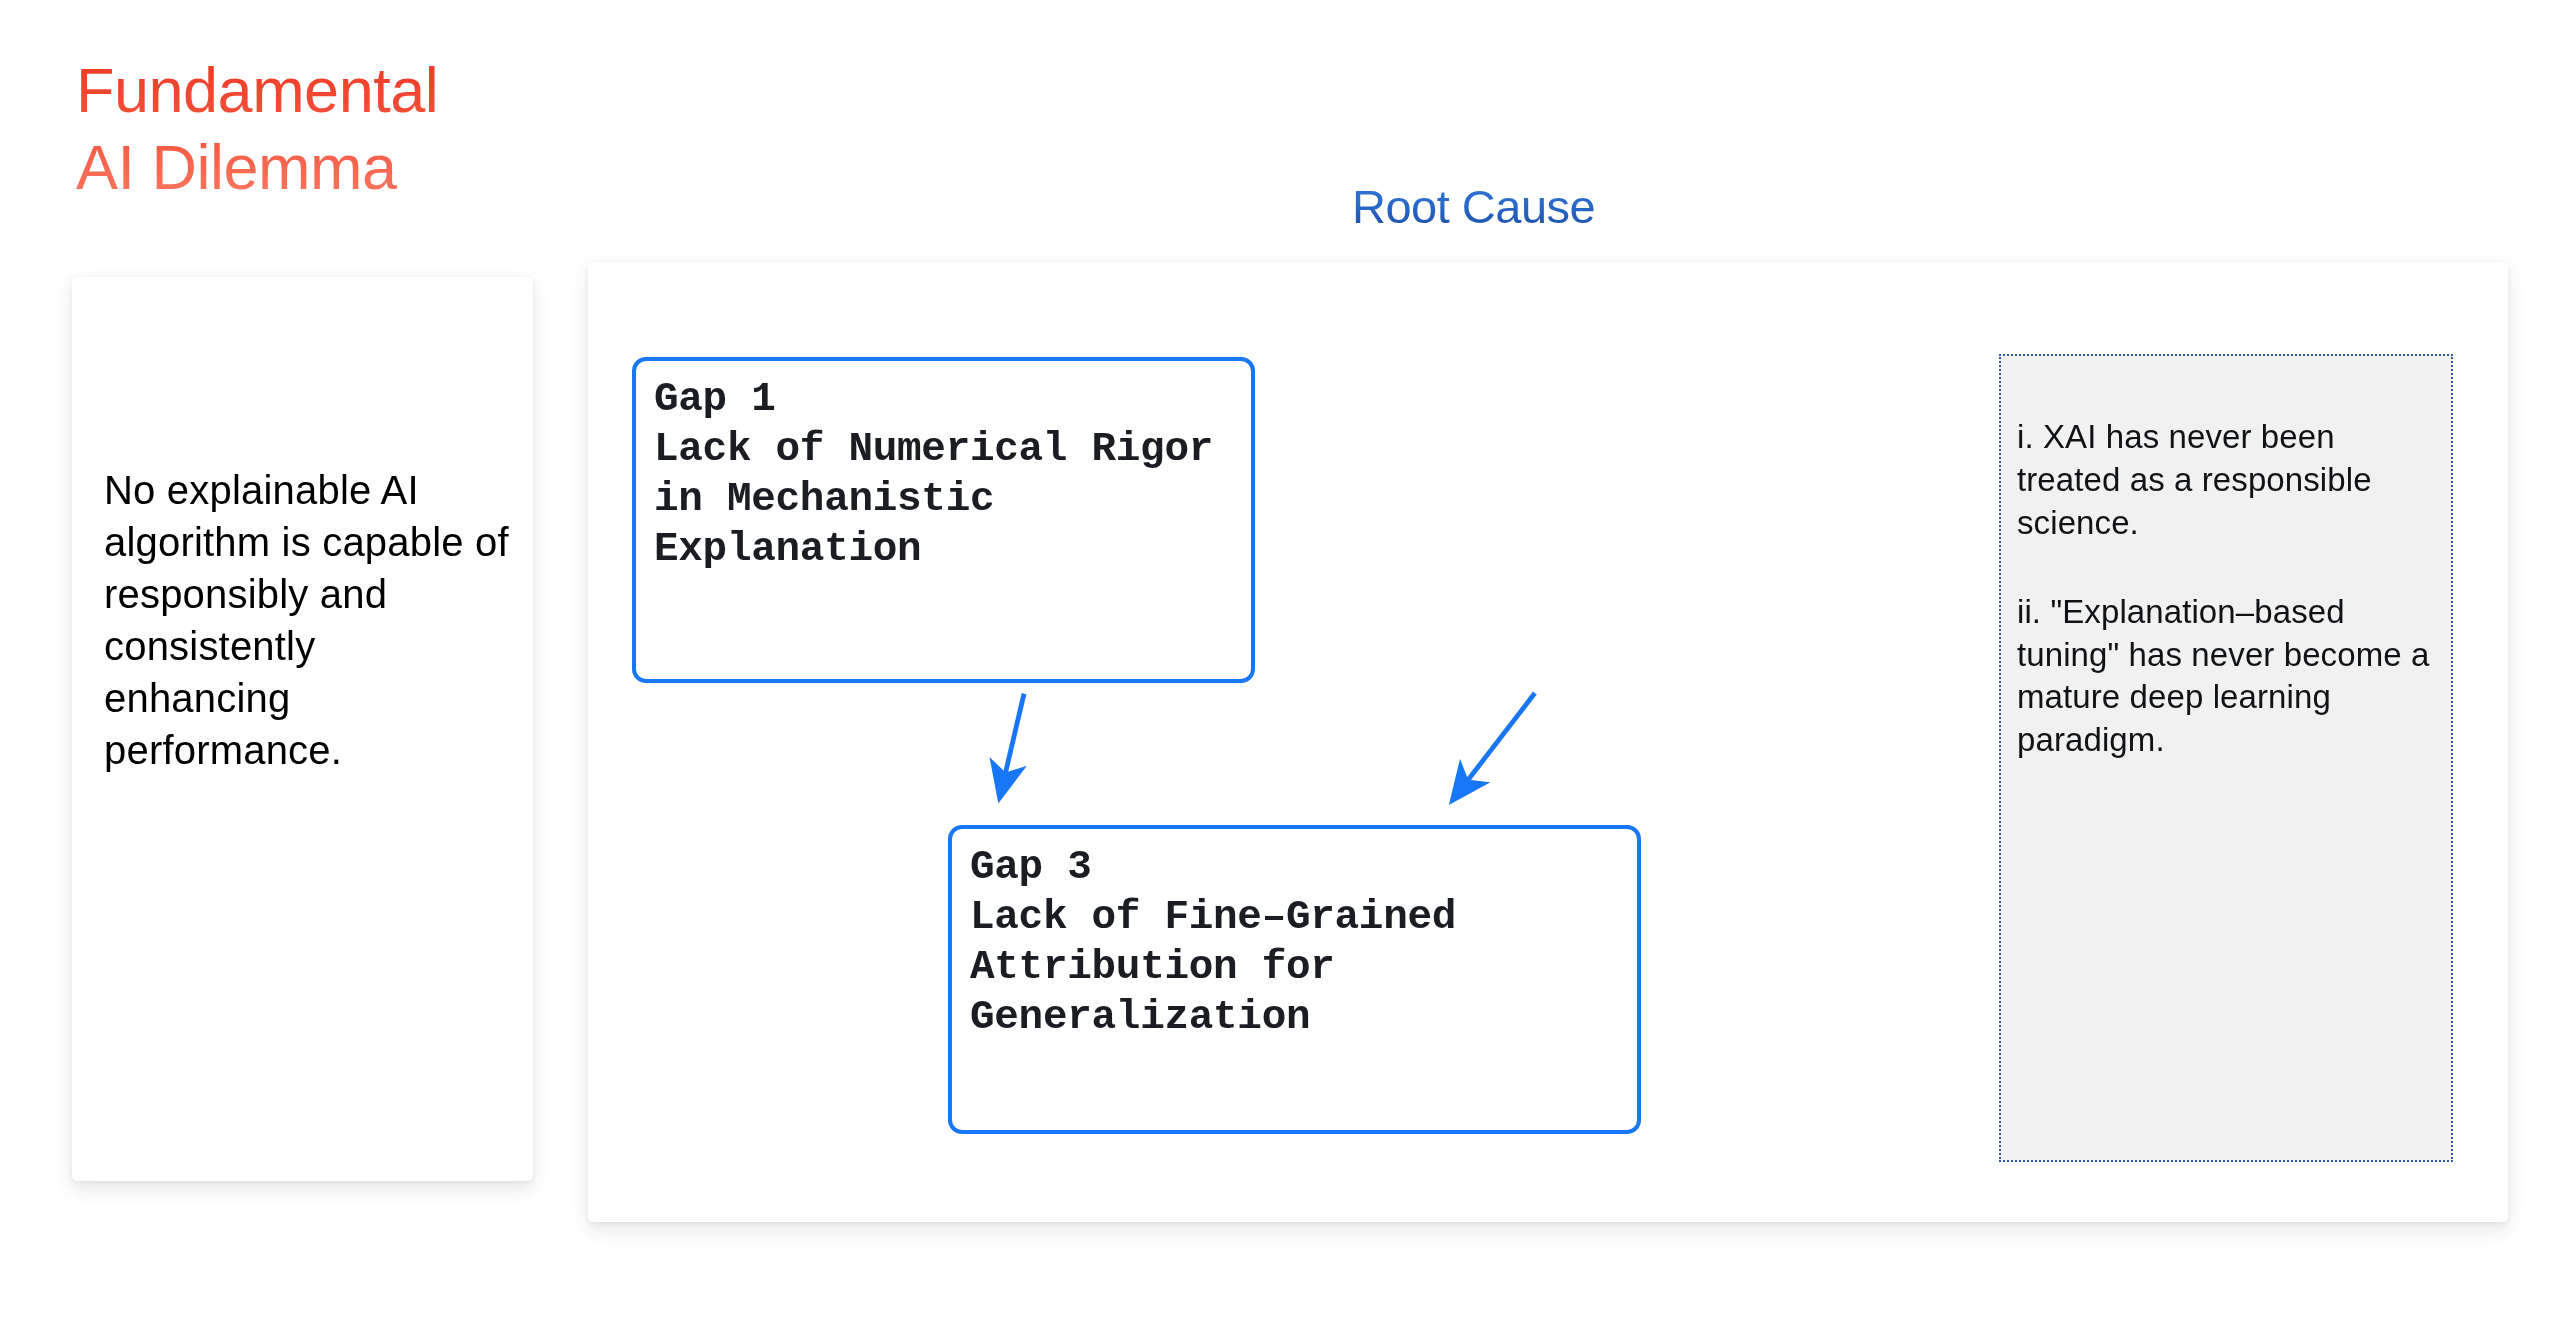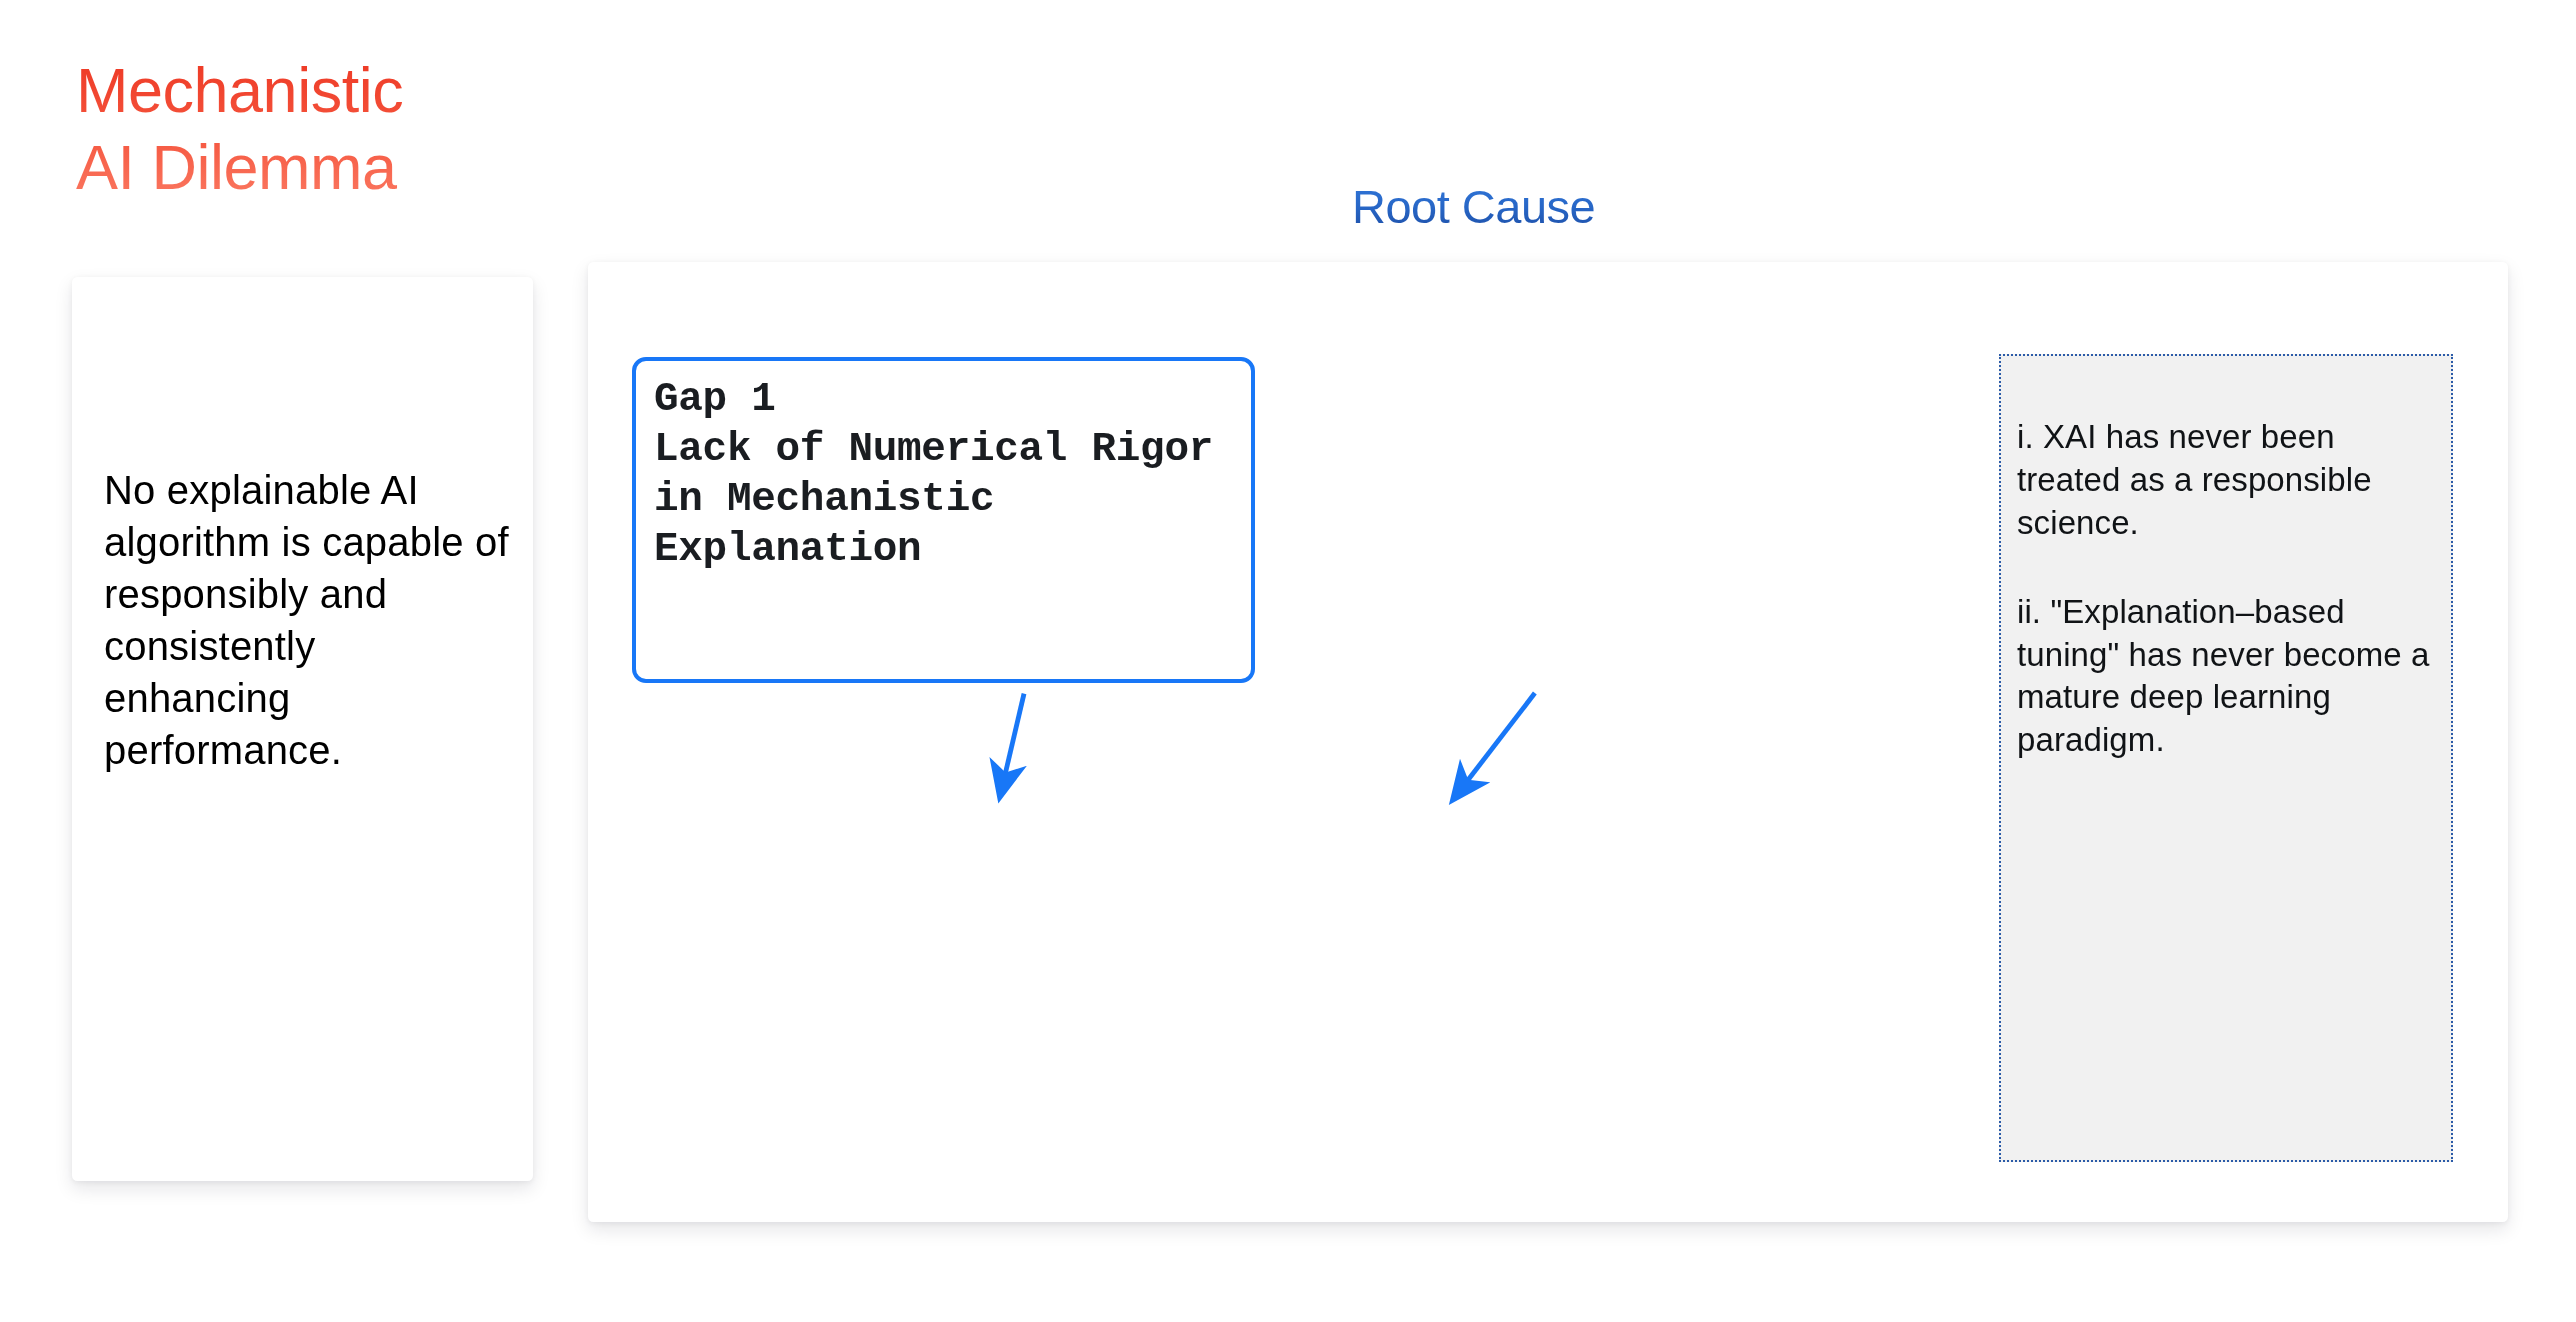--- a/index.html
+++ b/index.html
@@ -139,21 +139,21 @@
     letter-spacing: 0.1px;
     white-space: pre-line;
   }
   .note + .note { margin-top: 46px; }
 </style>
 </head>
 <body>
 
 <div id="canvas">
 
-  <div id="dilemma-title" class="heading">Mechanistic
+  <div id="dilemma-title" class="heading">Fundamental
 AI Dilemma</div>
 
   <div id="dilemma-card" class="card">
     <div id="dilemma-text">No explainable AI algorithm is capable of responsibly and consistently enhancing performance.</div>
   </div>
 
   <div id="rootcause-title" class="heading">Root Cause</div>
 
   <div id="rootcause-card" class="card"></div>
 
@@ -166,20 +166,24 @@
     <line x1="1916" y1="1298" x2="1872" y2="1486" stroke="#1877F7" stroke-width="9" marker-end="url(#ah)"></line>
     <line x1="2872" y1="1297" x2="2722" y2="1492" stroke="#1877F7" stroke-width="9" marker-end="url(#ah)"></line>
   </svg>
 
   <div id="gap1" class="gap-box">
     <span class="gap-label">Gap 1</span>
     <span class="gap-desc">Lack of Numerical Rigor in Mechanistic Explanation</span>
   </div>
 
 
+  <div id="gap3" class="gap-box">
+    <span class="gap-label">Gap 3</span>
+    <span class="gap-desc">Lack of Fine–Grained Attribution for Generalization</span>
+  </div>
 
   <div id="notes-panel">
     <span class="note">i. XAI has never been treated as a responsible science.</span>
     <span class="note">ii. "Explanation–based tuning" has never become a mature deep learning paradigm.</span>
   </div>
 
 </div>
 
 
 </body></html>

